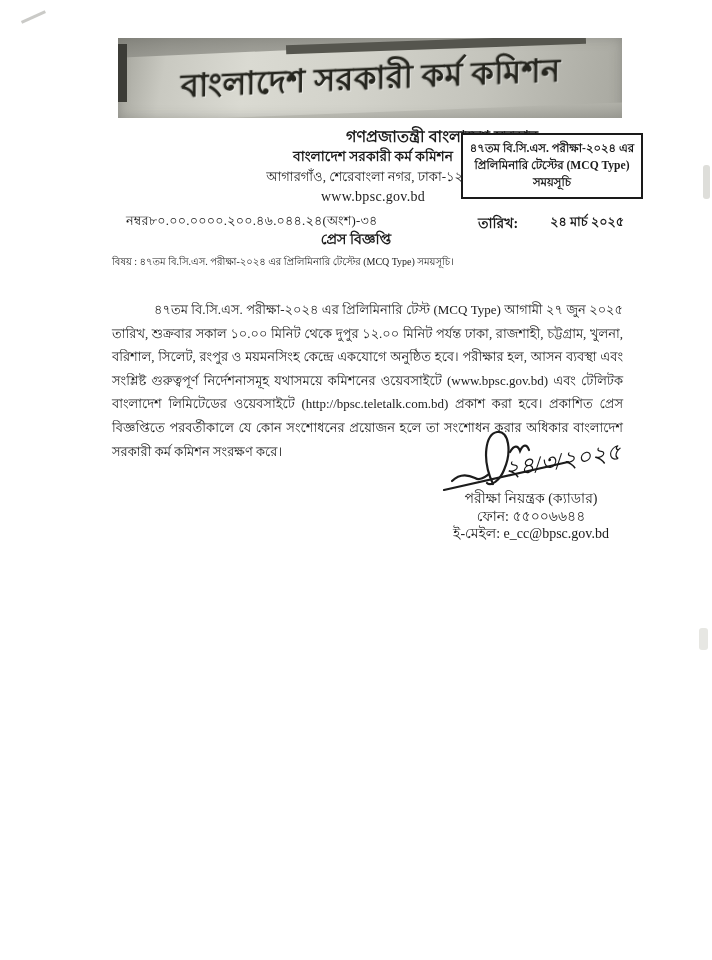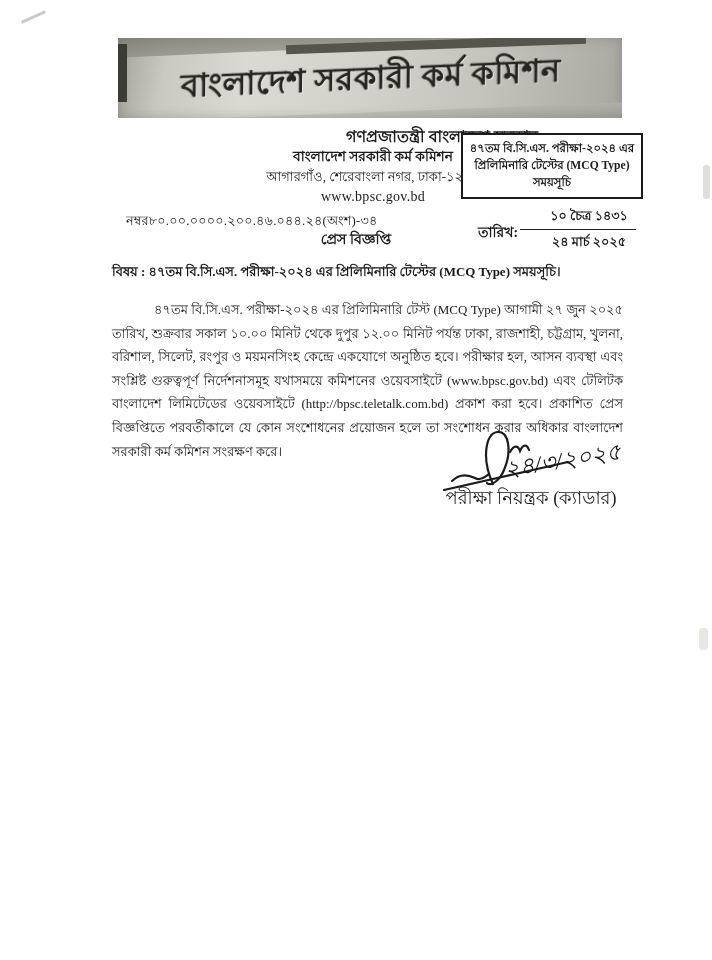--- a/index.html
+++ b/index.html
@@ -49,30 +49,30 @@
   }
   
   .memo-number{position:absolute;left:114px;top:211px;font-size:12.8px;letter-spacing:.2px;margin-left:12px;}
   .date-block{position:absolute;left:478px;top:206px;display:flex;align-items:center;}
   .date-label{font-size:14px;font-weight:600;margin-right:2px;padding-top:6px;}
   .date-stack{display:inline-block;text-align:center;font-size:12.8px;font-weight:600;}
   .date-top{display:block;border-bottom:1.6px solid #222;padding:0 8px 2px 30px;}
   .date-bottom{display:block;padding:2px 8px 0 30px;}
   
   .pr-title{position:absolute;left:0;width:712px;top:228px;text-align:center;font-weight:bold;font-size:14.2px;}
-  .pr-subject{position:absolute;left:112px;top:262px;width:512px;font-weight:bold;font-size:13px;}
+  .pr-subject{position:absolute;left:112px;top:254px;width:512px;font-weight:normal;font-size:10px;}
   .pr-body{
     position:absolute;left:112px;top:298px;width:511px;
     font-size:13px;line-height:23.6px;text-align:justify;text-indent:42px;
   }
   
   .sig-wrap{position:absolute;left:428px;top:426px;width:206px;text-align:center;}
   .sig-svg{display:block;margin:0 auto -8px auto;}
   .sig-name{font-weight:bold;font-size:13.2px;line-height:18px;}
-  .sig-line{font-size:18px;line-height:17.5px;text-align:center;}
+  .sig-line{font-size:14px;line-height:17.5px;text-align:center;}
   .hand{font-style:italic;}
 </style>
 </head>
 <body>
 
 <div class="page">
 
   <div class="artifact art1"></div>
   <div class="artifact art2"></div>
   <div class="artifact art3"></div>
@@ -93,35 +93,42 @@
   <div class="schedule-box">
     <div>৪৭তম বি.সি.এস. পরীক্ষা-২০২৪ এর</div>
     <div>প্রিলিমিনারি টেস্টের (MCQ Type)</div>
     <div>সময়সূচি</div>
   </div>
 
   <div class="memo-number">নম্বর৮০.০০.০০০০.২০০.৪৬.০৪৪.২৪(অংশ)-৩৪</div>
   <div class="date-block">
     <span class="date-label">তারিখ:</span>
     <span class="date-stack">
-      <span class="date-top">১০ চৈত্র ১৪৩১</span>
       <span class="date-bottom">২৪ মার্চ ২০২৫</span>
     </span>
   </div>
 
   <div class="pr-title">প্রেস বিজ্ঞপ্তি</div>
   <div class="pr-subject">বিষয়  :  ৪৭তম বি.সি.এস. পরীক্ষা-২০২৪ এর প্রিলিমিনারি টেস্টের (MCQ Type) সময়সূচি।</div>
   <div class="pr-body">৪৭তম বি.সি.এস. পরীক্ষা-২০২৪ এর প্রিলিমিনারি টেস্ট (MCQ Type) আগামী ২৭ জুন ২০২৫ তারিখ, শুক্রবার সকাল ১০.০০ মিনিট থেকে দুপুর ১২.০০ মিনিট পর্যন্ত ঢাকা, রাজশাহী, চট্টগ্রাম, খুলনা, বরিশাল, সিলেট, রংপুর ও ময়মনসিংহ কেন্দ্রে একযোগে অনুষ্ঠিত হবে। পরীক্ষার হল, আসন ব্যবস্থা এবং সংশ্লিষ্ট গুরুত্বপূর্ণ নির্দেশনাসমূহ যথাসময়ে কমিশনের ওয়েবসাইটে (www.bpsc.gov.bd) এবং টেলিটক বাংলাদেশ লিমিটেডের ওয়েবসাইটে (http://bpsc.teletalk.com.bd) প্রকাশ করা হবে। প্রকাশিত প্রেস বিজ্ঞপ্তিতে পরবর্তীকালে যে কোন সংশোধনের প্রয়োজন হলে তা সংশোধন করার অধিকার বাংলাদেশ সরকারী কর্ম কমিশন সংরক্ষণ করে।</div>
 
   <div class="sig-wrap">
     <svg class="sig-svg" width="190" height="72" viewBox="0 0 190 72">
       <g fill="none" stroke="#1c1c1c" stroke-width="2.2" stroke-linecap="round">
         <path d="M16 55 C 24 47 33 49 39 52 C 44 55 49 51 53 48"></path>
         <path d="M57 58 C 45 32 50 8 61 6 C 73 4 76 26 68 44 C 64 54 55 61 51 57"></path>
         <path d="M74 26 c 4 -7 8 -7 10 -1 c 3 -7 7 -7 9 -1"></path>
         <line x1="8" y1="64" x2="132" y2="36"></line>
       </g>
       <text x="128" y="42" text-anchor="middle" font-size="23" class="hand" transform="rotate(-9 128 42)" fill="#161616">২৪/৩/২০২৫</text>
     </svg>
     <div class="sig-line">পরীক্ষা নিয়ন্ত্রক (ক্যাডার)</div>
+    <div class="sig-line">
+      <span>ফোন:</span>
+      <span>৫৫০০৬৬৪৪</span>
+    </div>
+    <div class="sig-line">
+      <span>ই-মেইল:</span>
+      <span>e_cc@bpsc.gov.bd</span>
+    </div>
   </div>
 
 </div>
 
 </body></html>

